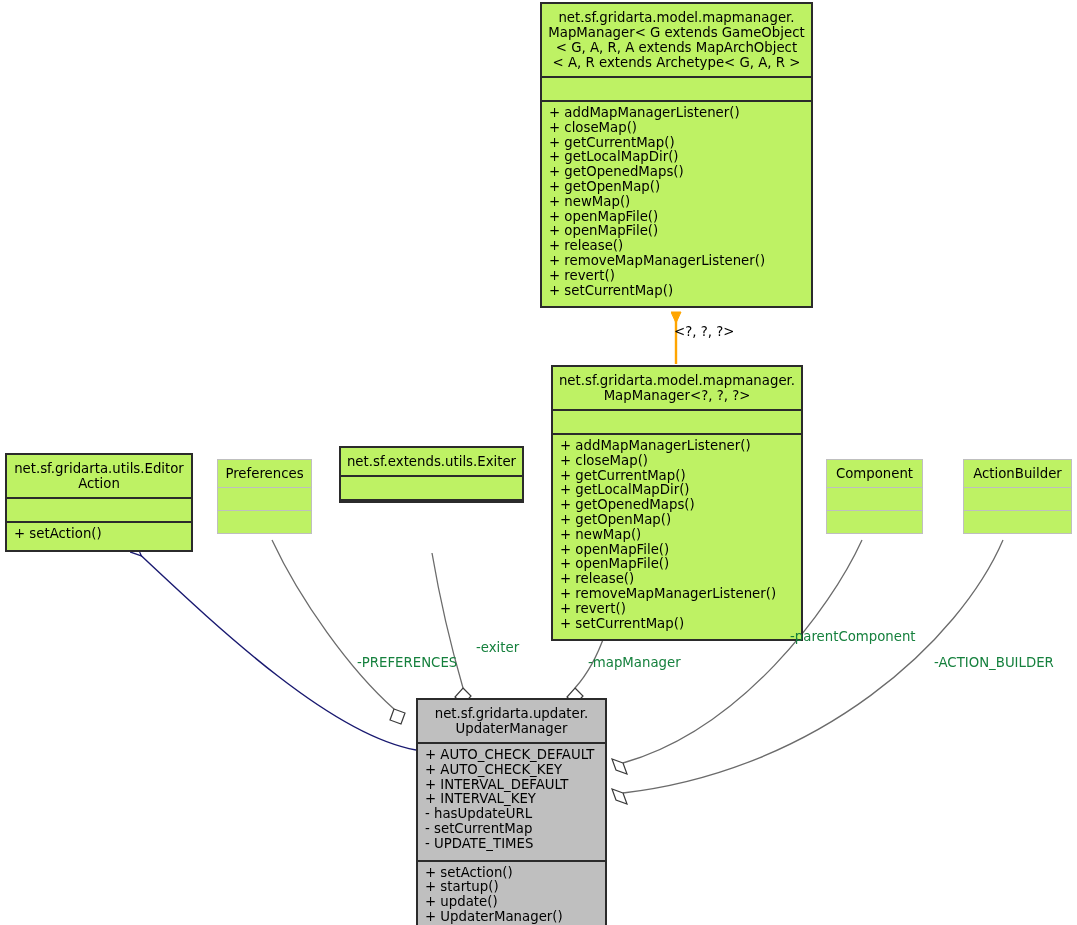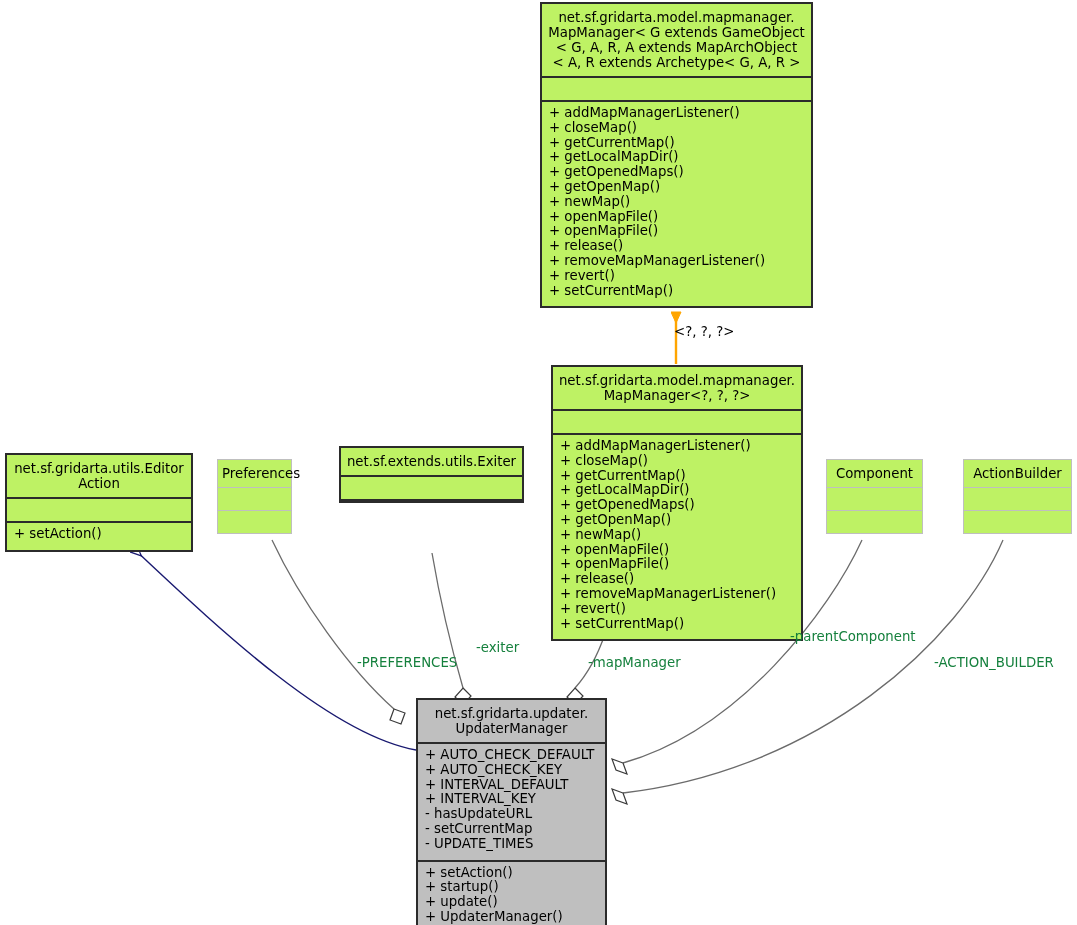--- a/index.html
+++ b/index.html
@@ -191,21 +191,21 @@
     <div class="cls-name">net.sf.gridarta.utils.Editor
 Action</div>
     <div class="sep"></div>
     <div class="cls-section empty"></div>
     <div class="sep"></div>
     <div class="cls-section">
         <div class="row">+ setAction()</div>
       </div>
   </div>
 
-  <div class="uml-class" id="cls-preferences" style="left:217px; top:459px; width:75px;">
+  <div class="uml-class" id="cls-preferences" style="left:217px; top:459px; width:95px;">
     <div class="cls-name">Preferences</div>
     <div class="sep"></div>
     <div class="cls-section empty"></div>
     <div class="sep"></div>
     <div class="cls-section empty"></div>
   </div>
 
   <div class="uml-class strong" id="cls-exiter" style="left:339px; top:446px; width:185px;">
     <div class="cls-name">net.sf.extends.utils.Exiter</div>
     <div class="sep"></div>

